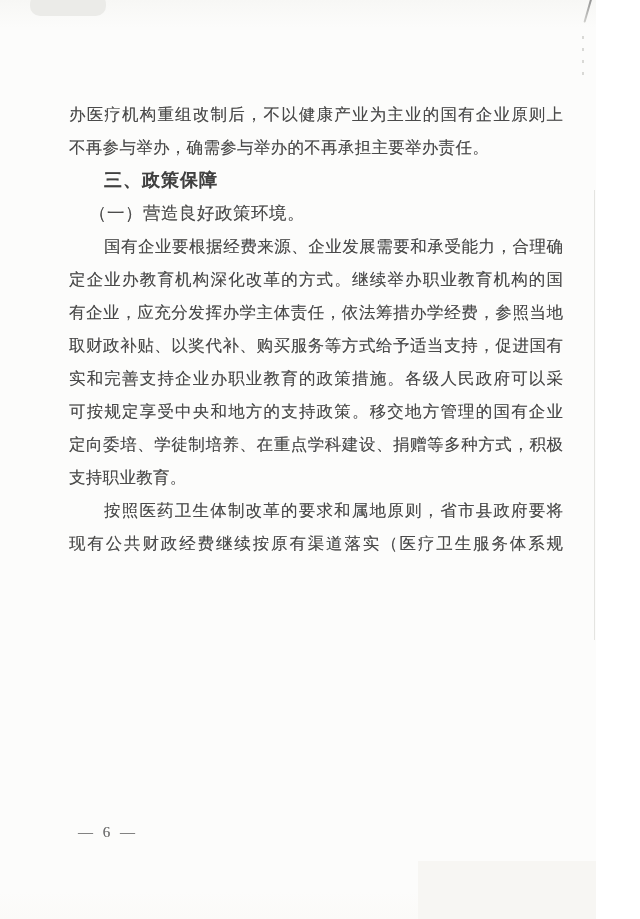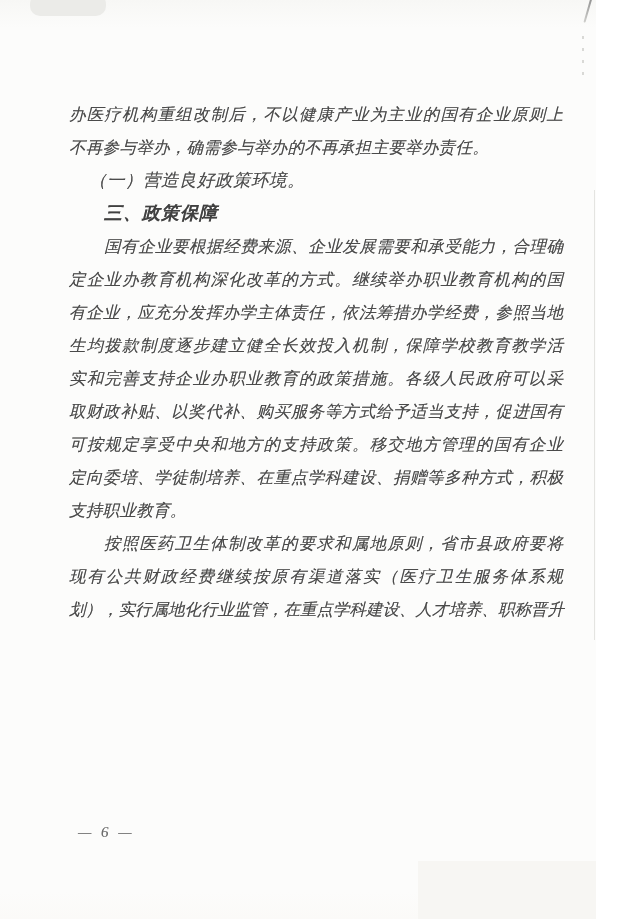--- a/index.html
+++ b/index.html
@@ -7,21 +7,20 @@
     padding: 0;
     background: #ffffff;
   }
   .page {
     position: relative;
     width: 596px;
     height: 919px;
     background: #fcfcfb;
     overflow: hidden;
     font-family: "Liberation Serif", "DejaVu Serif", serif;
-    font-style: italic;
   }
   
   .page::before {
     content: "";
     position: absolute;
     inset: 0;
     background: linear-gradient(180deg, #f7f7f5 0%, #fcfcfb 3%, #fcfcfb 97%, #fbfaf8 100%);
     pointer-events: none;
   }
   .text-block {
@@ -128,31 +127,29 @@
 
   <div class="artifact-top-left"></div>
   <div class="artifact-scratch"></div>
   <div class="artifact-scratch-dots"></div>
   <div class="artifact-right-line"></div>
   <div class="artifact-bottom-right"></div>
 
   <div class="text-block">
       <div class="line">办医疗机构重组改制后，不以健康产业为主业的国有企业原则上</div>
       <div class="line left">不再参与举办，确需参与举办的不再承担主要举办责任。</div>
+      <div class="line heading">三、政策保障</div>
       <div class="line subheading">（一）营造良好政策环境。</div>
-      <div class="line heading">三、政策保障</div>
       <div class="line indent">国有企业要根据经费来源、企业发展需要和承受能力，合理确</div>
       <div class="line">定企业办教育机构深化改革的方式。继续举办职业教育机构的国</div>
       <div class="line">有企业，应充分发挥办学主体责任，依法筹措办学经费，参照当地</div>
-      <div class="line">生均拨款制度逐步建立健全长效投入机制，保障学校教育教学活</div>
+      <div class="line">取财政补贴、以奖代补、购买服务等方式给予适当支持，促进国有</div>
       <div class="line">实和完善支持企业办职业教育的政策措施。各级人民政府可以采</div>
-      <div class="line">取财政补贴、以奖代补、购买服务等方式给予适当支持，促进国有</div>
       <div class="line">可按规定享受中央和地方的支持政策。移交地方管理的国有企业</div>
       <div class="line">定向委培、学徒制培养、在重点学科建设、捐赠等多种方式，积极</div>
       <div class="line left">支持职业教育。</div>
       <div class="line indent">按照医药卫生体制改革的要求和属地原则，省市县政府要将</div>
       <div class="line">现有公共财政经费继续按原有渠道落实（医疗卫生服务体系规</div>
-      <div class="line">划），实行属地化行业监管，在重点学科建设、人才培养、职称晋升</div>
     </div>
 
   <div class="page-number">— 6 —</div>
 
 </div>
 
 </body></html>

